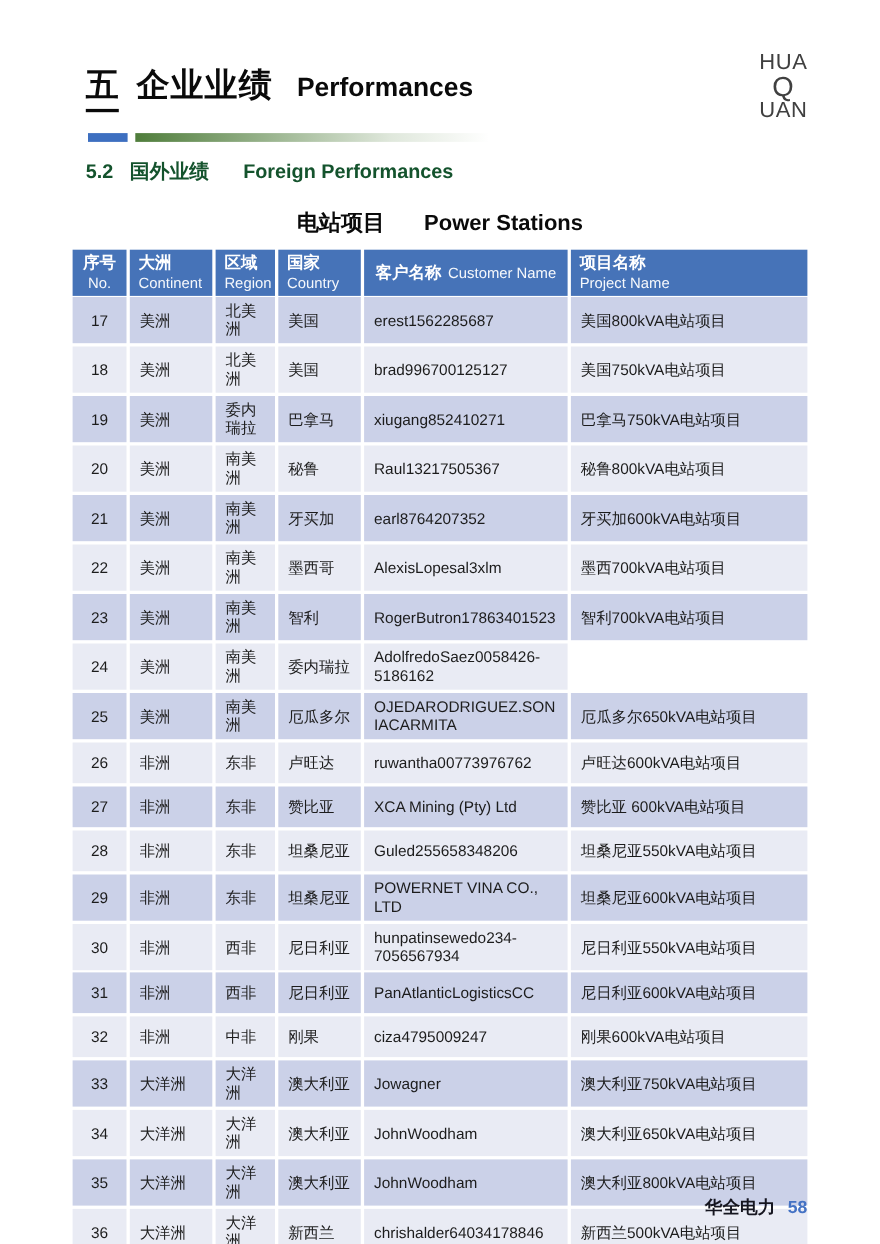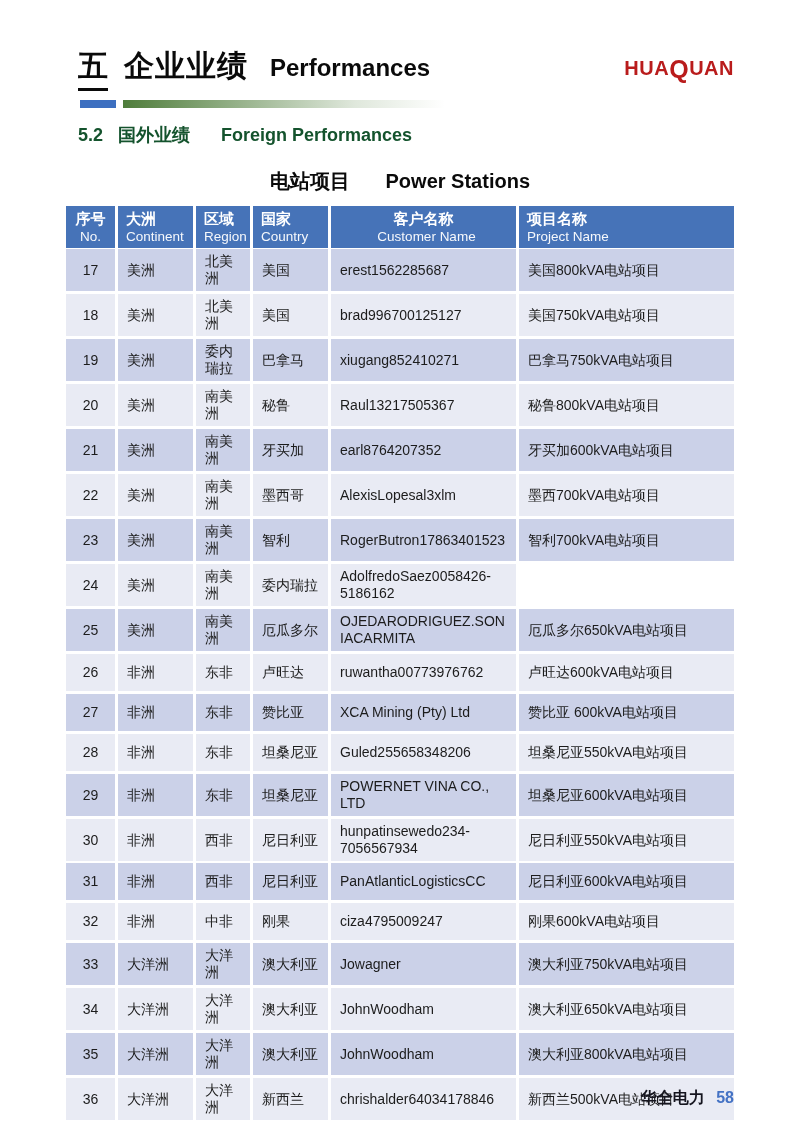--- a/index.html
+++ b/index.html
@@ -30,21 +30,21 @@
   .title-left { display: flex; align-items: baseline; }
   .sec-no {
     font-size: 30px;
     font-weight: bold;
     color: #0a0a0a;
     border-bottom: 3px solid #0a0a0a;
     padding-bottom: 1px;
   }
   .sec-zh { font-size: 30px; font-weight: bold; color: #0a0a0a; margin-left: 16px; letter-spacing: 1px; }
   .sec-en { font-size: 24px; font-weight: bold; color: #0a0a0a; margin-left: 22px; }
-  .logo { font-size: 20px; font-weight: bold; color: #b91c1c; letter-spacing: 0.5px; display:flex; align-items:center; }
+  .logo { font-size: 20px; font-weight: normal; color: #404040; letter-spacing: 0.5px; display:flex; align-items:center;flex-direction:column; }
   .logo .logo-q { font-size: 25px; line-height: 20px; }
 
   .bars { display: flex; align-items: center; margin: 9px 0 0 14px; }
   .bar-blue { width: 36px; height: 8px; background: var(--accent-blue, #3d6fc0); }
   .bar-green {
     width: 322px; height: 8px; margin-left: 7px;
     background: linear-gradient(to right,
       var(--accent-green, #4f7d3b) 0%,
       rgba(79,125,59,0.55) 40%,
       rgba(79,125,59,0.18) 72%,
@@ -71,21 +71,21 @@
     padding: 3px 8px;
     min-height: 41px;
     box-sizing: border-box;
     display: flex;
     flex-direction: column;
     justify-content: center;
   }
   .th-zh { font-weight: bold; font-size: 15px; line-height: 19px; }
   .th-en { font-size: 13.5px; line-height: 17px; color: rgba(255,255,255,0.95); }
   .th-center { align-items: center; text-align: center; }
-  .th-inline { flex-direction: column; align-items: center; }
+  .th-inline { flex-direction: row; align-items: center; }
   .th-inline .th-en { margin-left: 6px; }
 
   .td {
     padding: 4px 9px;
     min-height: 37px;
     box-sizing: border-box;
     display: flex;
     align-items: center;
     font-size: 14px;
     line-height: 17px;

